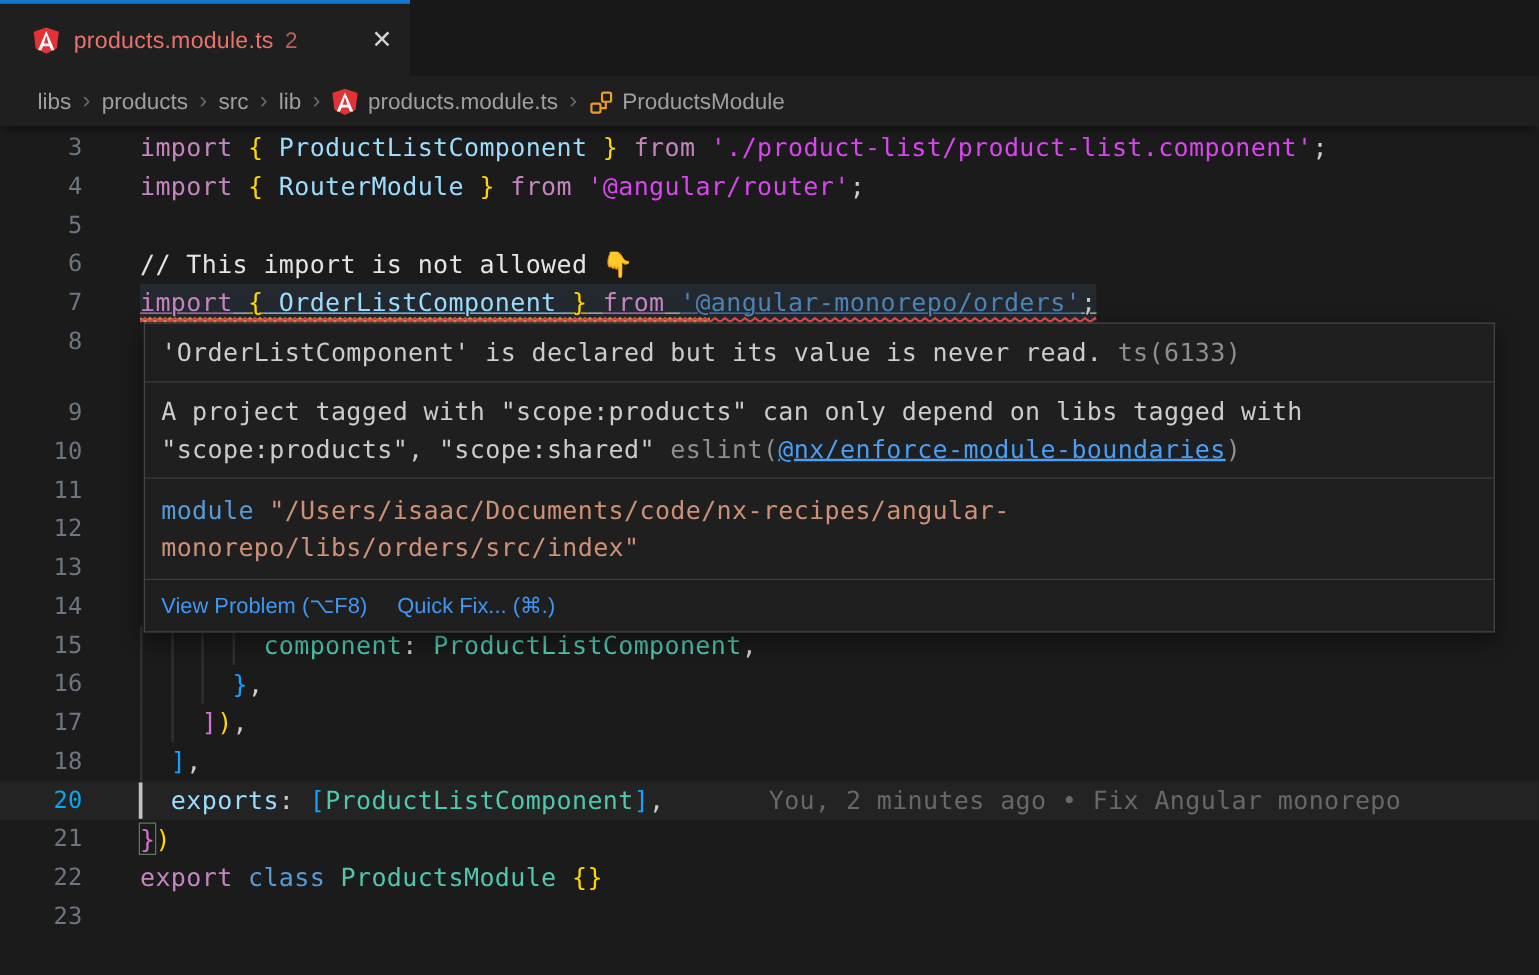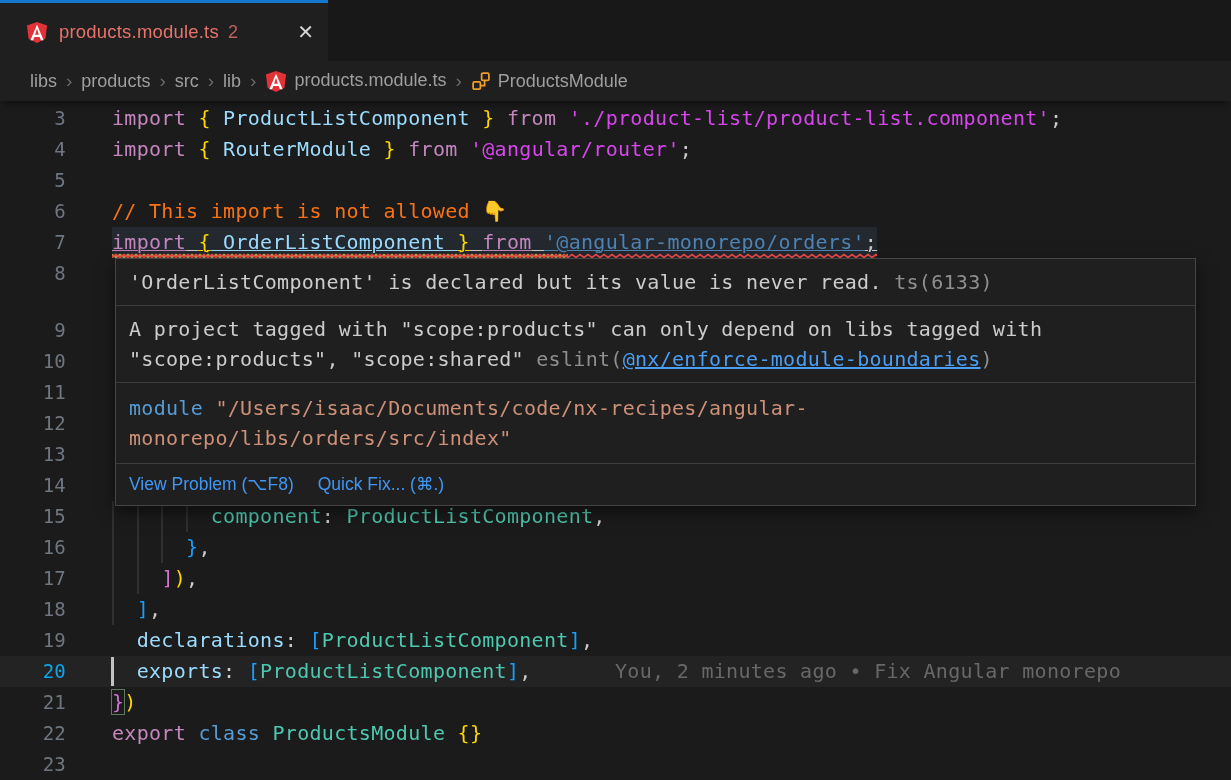--- a/index.html
+++ b/index.html
@@ -12,21 +12,21 @@
          border-top:3px solid #1479ce; display:flex; align-items:center; padding:0 14px 0 26px; cursor:pointer; }
   .tab-icon { width:22px; height:22px; display:inline-flex; }
   .tab-label { margin-left:11px; font-size:18.5px; color:#e8736b; letter-spacing:.2px; }
   .tab-badge { margin-left:9px; font-size:18px; color:#bb625b; }
   .tab-close { margin-left:auto; font-size:20px; color:#d4d4d4; cursor:pointer; line-height:1; }
 
   
   .breadcrumbs { position:absolute; left:0; top:61px; width:1231px; height:40px; background:#1f1f1f;
                  display:flex; align-items:center; padding-left:30px; font-size:18px; color:#9f9f9f;
                  box-shadow:0 6px 7px -4px rgba(0,0,0,.55); z-index:3; }
-  .bc-item { display:inline-flex; align-items:flex-start; cursor:pointer; }
+  .bc-item { display:inline-flex; align-items:flex-end; cursor:pointer; }
   .bc-sep { color:#6a6a6a; margin:0 9px; font-size:19px; }
   .bc-icon { display:inline-flex; margin-right:7px; }
 
   
   .editor { position:absolute; left:0; top:101px; width:1231px; height:679px; background:#1b1b1b;
             padding-top:2px; font-family:"DejaVu Sans Mono", monospace; }
   .line { position:relative; height:31px; }
   .line.gap { margin-top:26px; }
   .line.current { background:#232323; }
   .num { position:absolute; left:0; top:0; width:66px; text-align:right; font-size:19px;
@@ -42,21 +42,21 @@
   .blame { position:absolute; left:615px; top:0; font-size:20px; line-height:31px;
            letter-spacing:.3px; color:#686868; white-space:pre; }
 
   
   .kw   { color:#C586C0; }
   .kwb  { color:#569CD6; }
   .id   { color:#9CDCFE; }
   .type { color:#4EC9B0; }
   .str  { color:#d946ef; }
   .strlink { color:#4e84b5; }
-  .cmt  { color:#f97316; }
+  .cmt  { color:#e5e5e5; }
   .pun  { color:#cccccc; }
   .bg   { color:#FFD700; }
   .bp   { color:#D670D6; }
   .bb   { color:#179FFF; }
   .emoji{ color:#f0b429; }
   .match{ outline:1px solid #5d7a5d; }
 
   
   .hover { position:absolute; left:115px; top:258px; width:1081px; background:#1f1f20;
            border:1px solid #454545; box-shadow:0 6px 16px rgba(0,0,0,.5); z-index:5; }
@@ -202,24 +202,20 @@
       <span class="num">17</span>
       <span class="g" style="left: 112px;"></span>
       <span class="g" style="left: 136.68px;"></span>
       <span class="content"><span class="tk pun">    </span><span class="tk bp">]</span><span class="tk bg">)</span><span class="tk pun">,</span></span>
     </div>
     <div class="line">
       <span class="num">18</span>
       <span class="g" style="left: 112px;"></span>
       <span class="content"><span class="tk pun">  </span><span class="tk bb">]</span><span class="tk pun">,</span></span>
     </div>
-    <div class="line">
-      <span class="num">19</span>
-      <span class="content"><span class="tk pun">  </span><span class="tk id">declarations</span><span class="tk pun">:</span><span class="tk pun"> </span><span class="tk bb">[</span><span class="tk type">ProductListComponent</span><span class="tk bb">]</span><span class="tk pun">,</span></span>
-    </div>
     <div class="line current">
       <span class="num cur">20</span>
       <span class="content"><span class="tk pun">  </span><span class="tk id">exports</span><span class="tk pun">:</span><span class="tk pun"> </span><span class="tk bb">[</span><span class="tk type">ProductListComponent</span><span class="tk bb">]</span><span class="tk pun">,</span></span>
       <span class="cursor"></span>
       <span class="blame">You, 2 minutes ago • Fix Angular monorepo</span>
     </div>
     <div class="line">
       <span class="num">21</span>
       <span class="content"><span class="tk bp match">}</span><span class="tk bg">)</span></span>
     </div>

